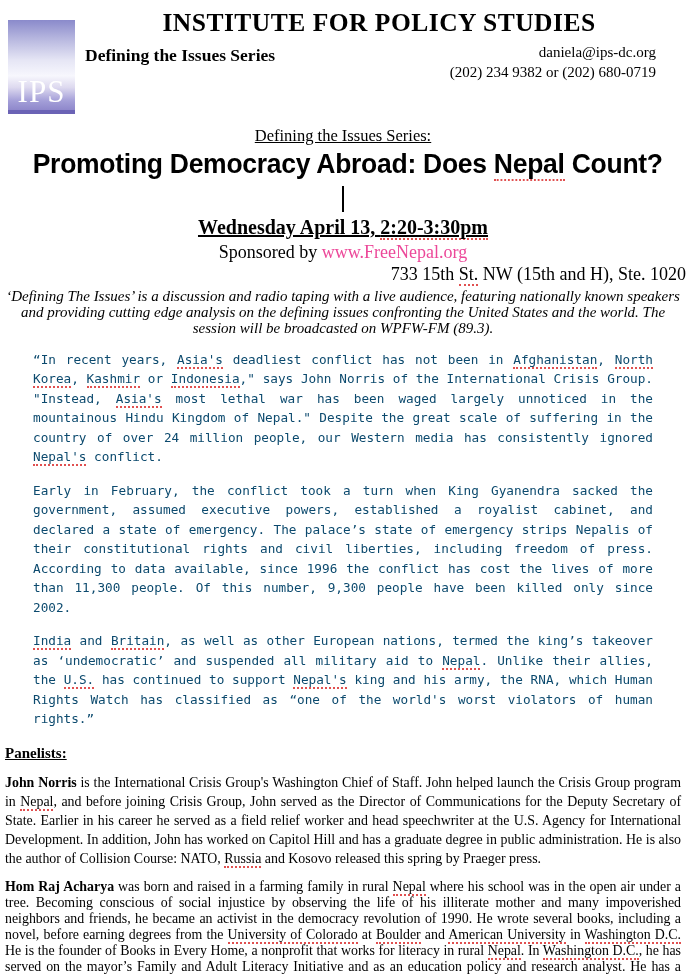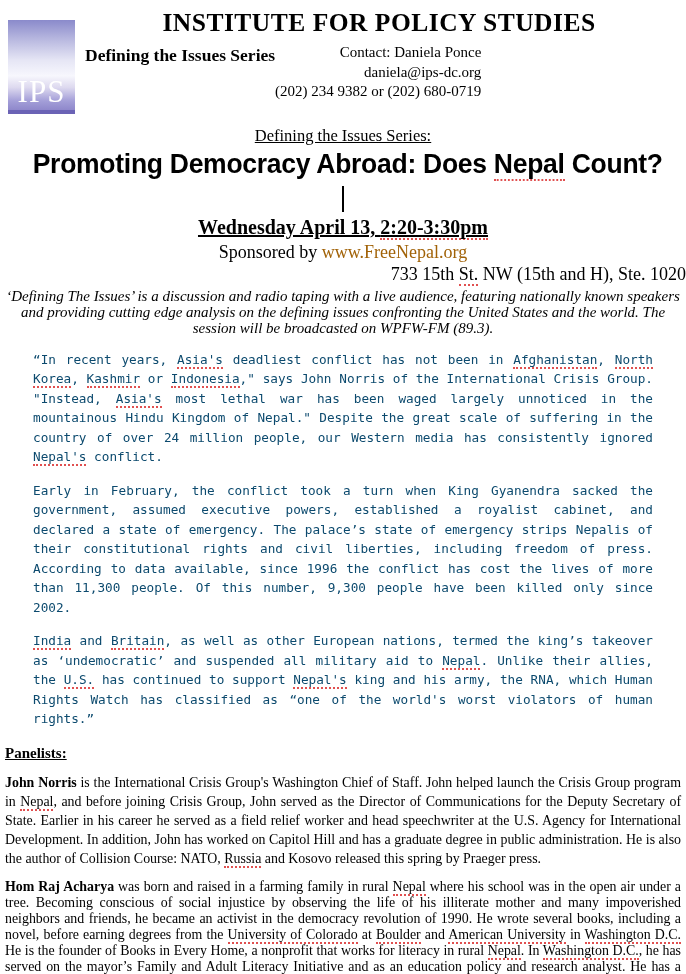--- a/index.html
+++ b/index.html
@@ -23,21 +23,21 @@
   }
   .logo-text {
     color: #fff; font-family: "Liberation Serif", serif;
     font-size: 31px; line-height: 1; padding-bottom: 3px; letter-spacing: 1px;
   }
   .org-name {
     text-align: center; padding-left: 72px; padding-top: 8px;
     font-weight: bold; font-size: 25.5px; letter-spacing: 0.5px;
   }
   .header-row {
-    display: flex; align-items: flex-start;
+    display: flex; justify-content: space-between; align-items: flex-start;
     padding-left: 85px; padding-right: 30px; margin-top: 5px;
   }
   .series-name { font-weight: bold; font-size: 17.5px; padding-top: 2px; }
   .contact-block { text-align: right; font-size: 15px; line-height: 19.5px; }
 
   
   .series-label { text-align: center; font-size: 16.5px; margin-top: 14px; }
   .series-label .u-wrap { text-decoration: underline; }
   .main-title {
     text-align: right; margin-top: 1px;
@@ -70,34 +70,33 @@
   .bio {
     font-size: 13.9px; text-align: justify;
     margin: 11px 5px 0 5px;
   }
   .bio-1 { line-height: 19px; }
   .bio-2 { line-height: 16px; }
 
   
   .seg-b { font-weight: bold; }
   .seg-sq { border-bottom: 2px dotted #e05050; }
-  .seg-link { color: #a16207; }
+  .seg-link { color: #ec4899; }
 </style>
 </head>
 <body>
 
 <div class="header">
   <div class="logo">
     <span class="logo-text">IPS</span>
   </div>
   <div class="org-name">INSTITUTE FOR POLICY STUDIES</div>
   <div class="header-row">
     <div class="series-name">Defining the Issues Series</div>
     <div class="contact-block">
-      <div>Contact: Daniela Ponce</div>
       <div>daniela@ips-dc.org</div>
       <div>(202) 234 9382 or (202) 680-0719</div>
     </div>
   </div>
 </div>
 
 <div class="series-label">
   <span class="u-wrap">Defining the Issues Series:</span>
 </div>
 

